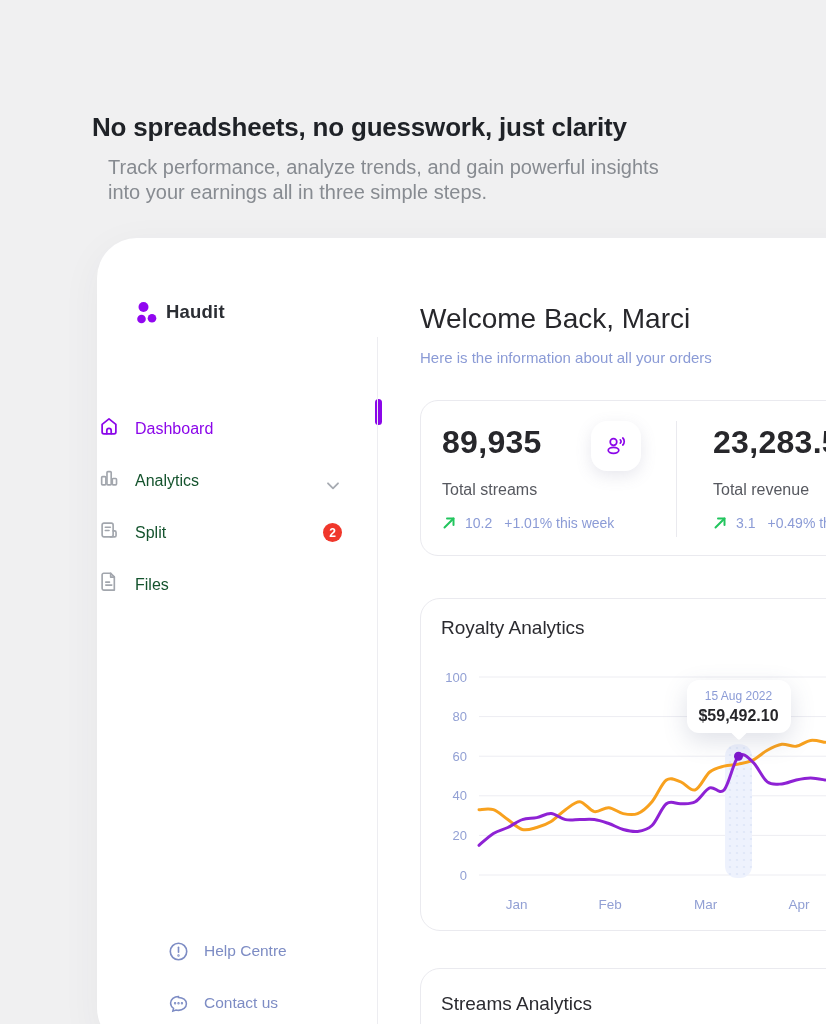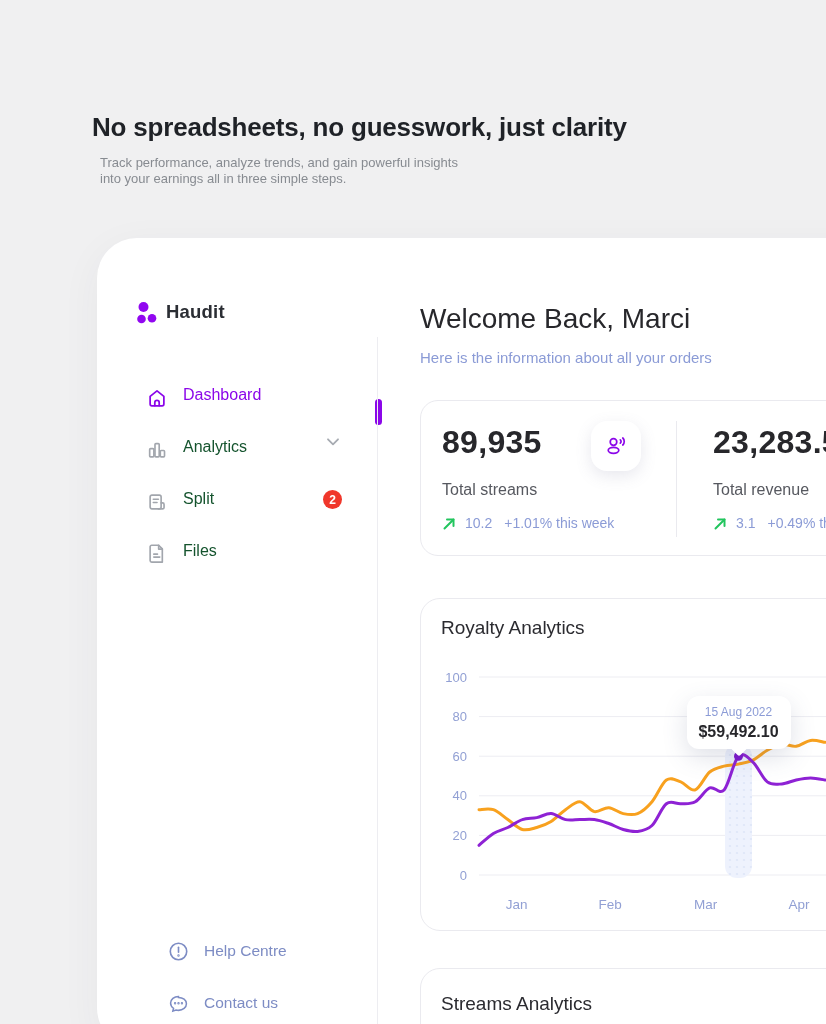--- a/index.html
+++ b/index.html
@@ -3,33 +3,33 @@
 <meta charset="utf-8">
 <style>
   html,body{margin:0;padding:0;background:#f0f0f1;}
   *{box-sizing:border-box;}
   .stage{position:relative;width:826px;height:1024px;overflow:hidden;background:#f0f0f1;
          font-family:"Liberation Sans",sans-serif;-webkit-font-smoothing:antialiased;}
 
   
   .hero{position:absolute;left:92px;top:112px;}
   .hero h1{margin:0;font-size:26px;font-weight:700;color:#1f2227;letter-spacing:-0.2px;}
-  .hero p{margin:12px 8px 0;font-size:13px;line-height:1.26;color:#878b91;}
+  .hero p{margin:12px 16px 0;font-size:20px;line-height:1.26;color:#878b91;}
 
   
   .panel{position:absolute;left:97px;top:238px;width:800px;height:810px;background:#fff;
          border-radius:40px;box-shadow:0 10px 40px rgba(50,50,80,.05);display:flex;}
 
   
   .sidebar{flex:0 0 281px;width:281px;position:relative;padding-top:60px;}
   .sidebar::after{content:"";position:absolute;right:0;top:99px;bottom:0;width:1px;background:#ededf1;}
   .brand{display:flex;align-items:center;padding-left:36px;height:27px;}
   .brand-name{font-size:18.5px;font-weight:600;color:#2b2e34;margin-left:9px;letter-spacing:.2px;}
   .nav{margin-top:61px;}
-  .nav-item{position:relative;display:flex;align-items:flex-start;height:52px;padding-left:48px;cursor:pointer;}
+  .nav-item{position:relative;display:flex;align-items:flex-end;height:52px;cursor:pointer;}
   .nav-icon{width:24px;height:24px;display:flex;align-items:center;justify-content:center;margin-right:14px;color:#a2a6ad;}
   .nav-label{font-size:16px;color:#14532d;}
   .nav-item.active .nav-icon{color:var(--accent);}
   .nav-item.active .nav-label{color:var(--accent);font-weight:500;}
   .active-pill{position:absolute;right:-4px;top:13px;width:7px;height:26px;border-radius:4px;background:var(--accent);}
   .chev{margin-left:auto;margin-right:39px;color:#a7abb2;display:flex;}
   .badge{margin-left:auto;margin-right:36px;width:19px;height:19px;border-radius:50%;background:#f0372b;
          color:#fff;font-size:12px;font-weight:700;display:flex;align-items:center;justify-content:center;}
   .side-footer{position:absolute;top:687px;left:0;right:0;}
   .foot-item{display:flex;align-items:center;height:52px;padding-left:70px;cursor:pointer;color:#7d8cc4;}
@@ -44,21 +44,21 @@
   .stats-card{margin-top:33px;width:522px;min-width:522px;background:#fff;border:1px solid #eaeaef;
               border-radius:18px;display:flex;padding:26px 0 24px;}
   .stat{position:relative;}
   .stat-0{width:255px;padding-left:21px;}
   .stat-1{padding-left:36px;width:230px;}
   .stat-divider{width:1px;background:#eaeaef;margin:-6px 0;}
   .stat-value{font-size:32px;font-weight:700;color:#27272b;line-height:30px;letter-spacing:.3px;}
   .stat-chip{position:absolute;top:-6px;left:170px;width:50px;height:50px;border-radius:16px;background:#fff;
              box-shadow:0 5px 16px rgba(110,110,150,.16);display:flex;align-items:center;justify-content:center;color:var(--accent);}
   .stat-label{margin-top:24px;font-size:16px;color:#56585f;line-height:18px;}
-  .stat-delta{margin-top:16px;display:flex;align-items:flex-end;font-size:14px;color:#8b9bd6;line-height:16px;white-space:nowrap;}
+  .stat-delta{margin-top:16px;display:flex;align-items:center;font-size:14px;color:#8b9bd6;line-height:16px;white-space:nowrap;}
   .delta-val{margin-left:9px;}
   .delta-note{margin-left:12px;}
   .trend{display:flex;color:#22c55e;}
 
   .chart-card{margin-top:42px;width:522px;min-width:522px;height:333px;background:#fff;border:1px solid #eaeaef;
               border-radius:20px;padding:17px 0 0 20px;}
   .card-title{margin:0;font-size:19px;font-weight:500;color:#2b2b30;line-height:24px;}
   .chart-wrap{position:relative;margin-top:22px;width:386px;height:255px;}
   svg text{font-family:"Liberation Sans",sans-serif;}
 
@@ -245,21 +245,21 @@
               <text x="26" y="19.5" text-anchor="end" fill="#92a0d4" font-size="13">100</text>
               <text x="75.714" y="247" text-anchor="middle" fill="#92a0d4" font-size="13.5">Jan</text>
               <text x="169.13400000000001" y="247" text-anchor="middle" fill="#92a0d4" font-size="13.5">Feb</text>
               <text x="264.63" y="247" text-anchor="middle" fill="#92a0d4" font-size="13.5">Mar</text>
               <text x="358.05" y="247" text-anchor="middle" fill="#92a0d4" font-size="13.5">Apr</text>
               <rect x="284" y="82.32" width="27" height="133.68" rx="12" fill="url(#band-dots)"></rect>
               <path d="M38,147.66 C40.4,147.7 47.6,146.0 52.4,147.7 C57.2,149.3 62.0,154.3 66.8,157.6 C71.6,160.9 76.4,166.1 81.3,167.5 C86.1,168.8 90.9,166.8 95.7,165.5 C100.5,164.2 105.3,162.5 110.1,159.5 C114.9,156.6 119.7,151.0 124.5,147.7 C129.3,144.4 134.1,139.4 138.9,139.7 C143.7,140.1 148.5,148.6 153.3,149.6 C158.1,150.6 162.9,145.3 167.8,145.7 C172.6,146.0 177.4,150.6 182.2,151.6 C187.0,152.6 191.8,153.6 196.6,151.6 C201.4,149.6 206.2,145.4 211.0,139.7 C215.8,134.1 220.6,121.3 225.4,118.0 C230.2,114.7 235.0,118.3 239.8,119.9 C244.6,121.6 249.4,129.5 254.3,127.9 C259.1,126.2 263.9,114.0 268.7,110.0 C273.5,106.1 278.3,105.4 283.1,104.1 C287.9,102.8 292.7,103.1 297.5,102.1 C302.3,101.1 307.1,100.5 311.9,98.2 C316.7,95.9 321.5,90.9 326.3,88.3 C331.1,85.6 335.9,83.0 340.8,82.3 C345.6,81.7 350.4,85.0 355.2,84.3 C360.0,83.6 364.8,79.0 369.6,78.4 C374.4,77.7 381.6,80.0 384.0,80.3" fill="none" stroke="#F8A11E" stroke-width="3" stroke-linecap="round"></path>
               <path d="M38,183.3 C40.4,181.3 47.6,174.4 52.4,171.4 C57.2,168.5 62.0,167.8 66.8,165.5 C71.6,163.2 76.4,159.2 81.3,157.6 C86.1,155.9 90.9,156.6 95.7,155.6 C100.5,154.6 105.3,151.3 110.1,151.6 C114.9,151.9 119.7,156.6 124.5,157.6 C129.3,158.6 134.1,157.6 138.9,157.6 C143.7,157.6 148.5,156.9 153.3,157.6 C158.1,158.2 162.9,159.9 167.8,161.5 C172.6,163.2 177.4,166.1 182.2,167.5 C187.0,168.8 191.8,170.1 196.6,169.4 C201.4,168.8 206.2,168.1 211.0,163.5 C215.8,158.9 220.6,145.3 225.4,141.7 C230.2,138.1 235.0,142.1 239.8,141.7 C244.6,141.4 249.4,142.4 254.3,139.7 C259.1,137.1 263.9,127.9 268.7,125.9 C273.5,123.9 278.3,133.1 283.1,127.9 C287.9,122.6 292.7,98.8 297.5,94.2 C302.3,89.6 307.1,95.9 311.9,100.1 C316.7,104.4 321.5,116.3 326.3,119.9 C331.1,123.6 335.9,122.3 340.8,121.9 C345.6,121.6 350.4,119.0 355.2,118.0 C360.0,117.0 364.8,116.0 369.6,116.0 C374.4,116.0 381.6,117.6 384.0,118.0" fill="none" stroke="#8E22D4" stroke-width="3" stroke-linecap="round"></path>
               <circle cx="297.5" cy="94.2" r="4.5" fill="#7d16cc"></circle>
             </svg>
-          <div class="tooltip" style="left: 297.5px; top: 87px;">
+          <div class="tooltip" style="left: 297.5px; top: 71px;">
             <div class="tt-date">15 Aug 2022</div>
             <div class="tt-amount">$59,492.10</div>
           </div>
         </div>
       </section>
 
       <section class="streams-card">
         <h3 class="card-title">Streams Analytics</h3>
       </section>
     </main>

